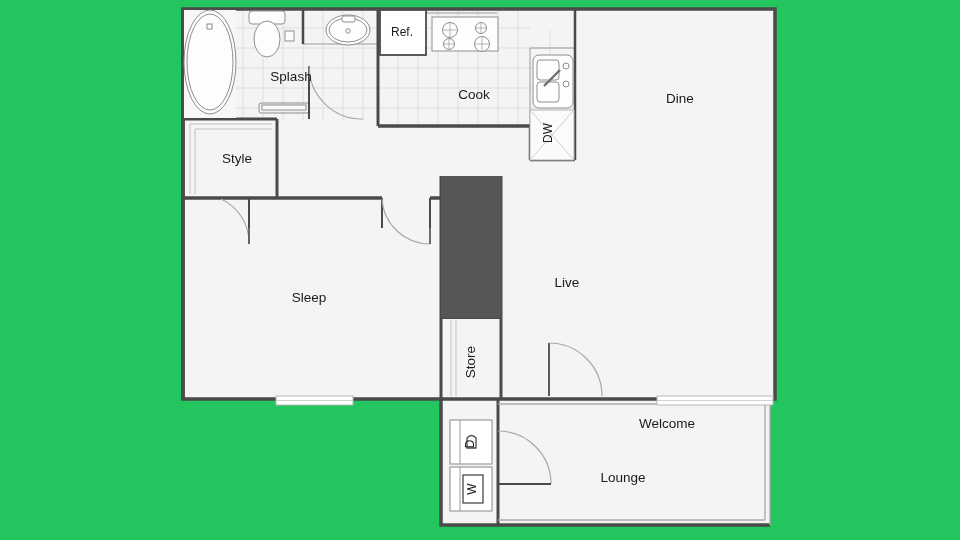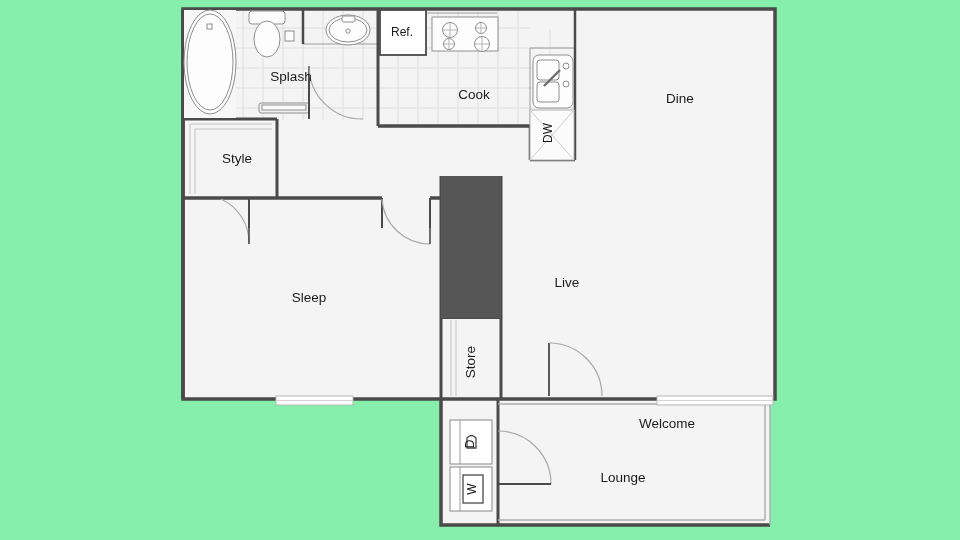--- a/index.html
+++ b/index.html
@@ -8,21 +8,21 @@
     background: #ffffff;
     width: 960px;
     height: 540px;
     overflow: hidden;
     font-family: "Liberation Sans", sans-serif;
   }
   #plan-root {
     position: relative;
     width: 960px;
     height: 540px;
-    background: #86efac;
+    background: #22c55e;
   }
   svg.plan { display:block; }
   text.room-label {
     font-family: "Liberation Sans", sans-serif;
     font-size: 13.5px;
     fill: #1a1a1a;
     text-anchor: middle;
     dominant-baseline: middle;
   }
   text.appl-label {

